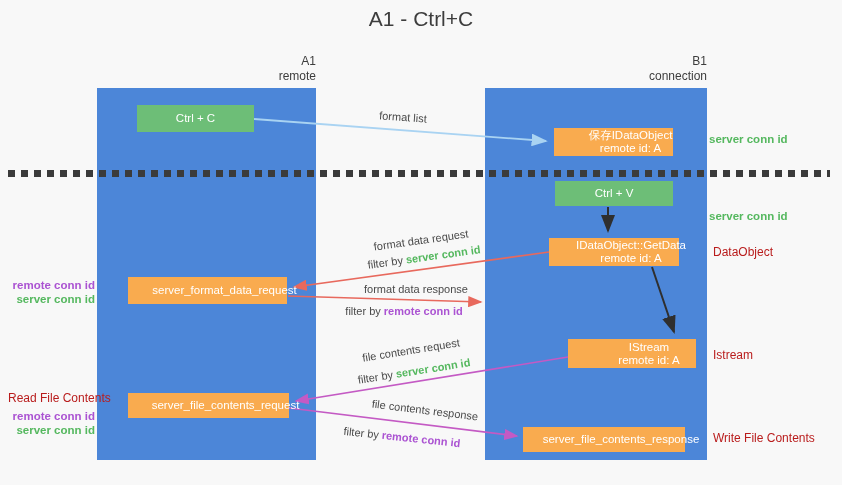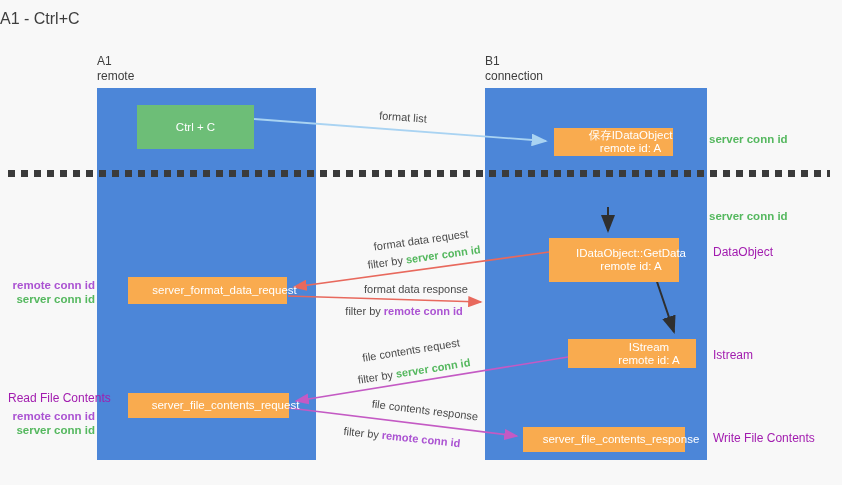--- a/index.html
+++ b/index.html
@@ -7,25 +7,25 @@
   body {
     font-family: "Liberation Sans", sans-serif;
     background: #f8f8f8;
     position: relative;
     overflow: hidden;
   }
   .canvas { position: absolute; inset: 0; width: 842px; height: 485px; }
 
   .title {
     position: absolute; left: 0; top: 9px; width: 842px;
-    font-size: 16px; line-height: 20px; color: #3d3d3d;
+    text-align: center; font-size: 21px; line-height: 20px; color: #3d3d3d;
   }
 
   .col-header {
-    position: absolute; text-align: left;
+    position: absolute; text-align: right;
     font-size: 12px; line-height: 15px; color: #3d3d3d;
   }
   .col-header.a1 { left: 97px; top: 54px; width: 219px; }
   .col-header.b1 { left: 485px; top: 54px; width: 222px; }
 
   .lifeline {
     position: absolute; background: #4c86d8; top: 88px; height: 372px;
   }
   .lifeline.a1 { left: 97px; width: 219px; }
   .lifeline.b1 { left: 485px; width: 222px; }
@@ -37,24 +37,24 @@
 
   .node {
     position: absolute; display: flex; flex-direction: column;
     align-items: center; justify-content: center;
     color: #ffffff; font-size: 11.5px; line-height: 13px; text-align: center;
     white-space: nowrap;
   }
   .node.green { background: #6dbe77; }
   .node.orange { background: #f9ab4f; padding-left: 34px; }
 
-  .n-ctrl-c        { left: 137px; top: 105px; width: 117px; height: 44px; }
+  .n-ctrl-c        { left: 137px; top: 105px; width: 117px; height: 27px; }
   .n-save-ido      { left: 554px; top: 128px; width: 119px; height: 28px; }
   .n-ctrl-v        { left: 555px; top: 181px; width: 118px; height: 25px; }
-  .n-getdata       { left: 549px; top: 238px; width: 130px; height: 44px; }
+  .n-getdata       { left: 549px; top: 238px; width: 130px; height: 28px; }
   .n-fmt-req       { left: 128px; top: 277px; width: 159px; height: 27px; }
   .n-fmt-resp      { left: 487px; top: 290px; width: 157px; height: 25px; }
   .n-istream       { left: 568px; top: 339px; width: 128px; height: 29px; }
   .n-file-req      { left: 128px; top: 393px; width: 161px; height: 25px; }
   .n-file-resp     { left: 523px; top: 427px; width: 162px; height: 25px; }
 
   svg.edges { position: absolute; left: 0; top: 0; }
 
   .edge-label {
     position: absolute; font-size: 11px; color: #4a4a4a; white-space: nowrap;
@@ -66,21 +66,21 @@
   .el-format-list     { left: 403px; top: 117px; transform: translate(-50%,-50%) rotate(4deg); }
   .el-fmt-req         { left: 421px; top: 240px; transform: translate(-50%,-50%) rotate(-8deg); }
   .el-filter-srv-1    { left: 424px; top: 257px; transform: translate(-50%,-50%) rotate(-8deg); }
   .el-fmt-resp        { left: 416px; top: 289px; }
   .el-filter-rem-1    { left: 404px; top: 311px; }
   .el-file-req        { left: 411px; top: 350px; transform: translate(-50%,-50%) rotate(-9deg); }
   .el-filter-srv-2    { left: 414px; top: 371px; transform: translate(-50%,-50%) rotate(-9deg); }
   .el-file-resp       { left: 425px; top: 410px; transform: translate(-50%,-50%) rotate(7deg); }
   .el-filter-rem-2    { left: 402px; top: 437px; transform: translate(-50%,-50%) rotate(6deg); }
 
-  .side-label { position: absolute; white-space: nowrap; font-size: 12px; color: #a21caf; }
+  .side-label { position: absolute; white-space: nowrap; font-size: 12px; color: #b91c1c; }
   .side-label.bold-green  { color: #55b85f; font-weight: bold; font-size: 11.5px; }
 
   .sl-srv-top    { left: 709px; top: 133px; }
   .sl-srv-mid    { left: 709px; top: 210px; }
   .sl-dataobject { left: 713px; top: 245px; }
   .sl-istream    { left: 713px; top: 348px; }
   .sl-write      { left: 713px; top: 431px; }
   .sl-read       { left: 8px;   top: 391px; }
 
   .left-pair { position: absolute; width: 86px; text-align: right; line-height: 14px; }
@@ -139,20 +139,23 @@
 
   <div class="node green n-ctrl-c">
     <span>Ctrl + C</span>
   </div>
 
   <div class="node orange n-save-ido">
     <span>保存IDataObject</span>
     <span>remote id: A</span>
   </div>
 
+  <div class="node green n-ctrl-v">
+    <span>Ctrl + V</span>
+  </div>
 
   <div class="node orange n-getdata">
     <span>IDataObject::GetData</span>
     <span>remote id: A</span>
   </div>
 
   <div class="node orange n-fmt-req">
     <span>server_format_data_request</span>
   </div>
 

